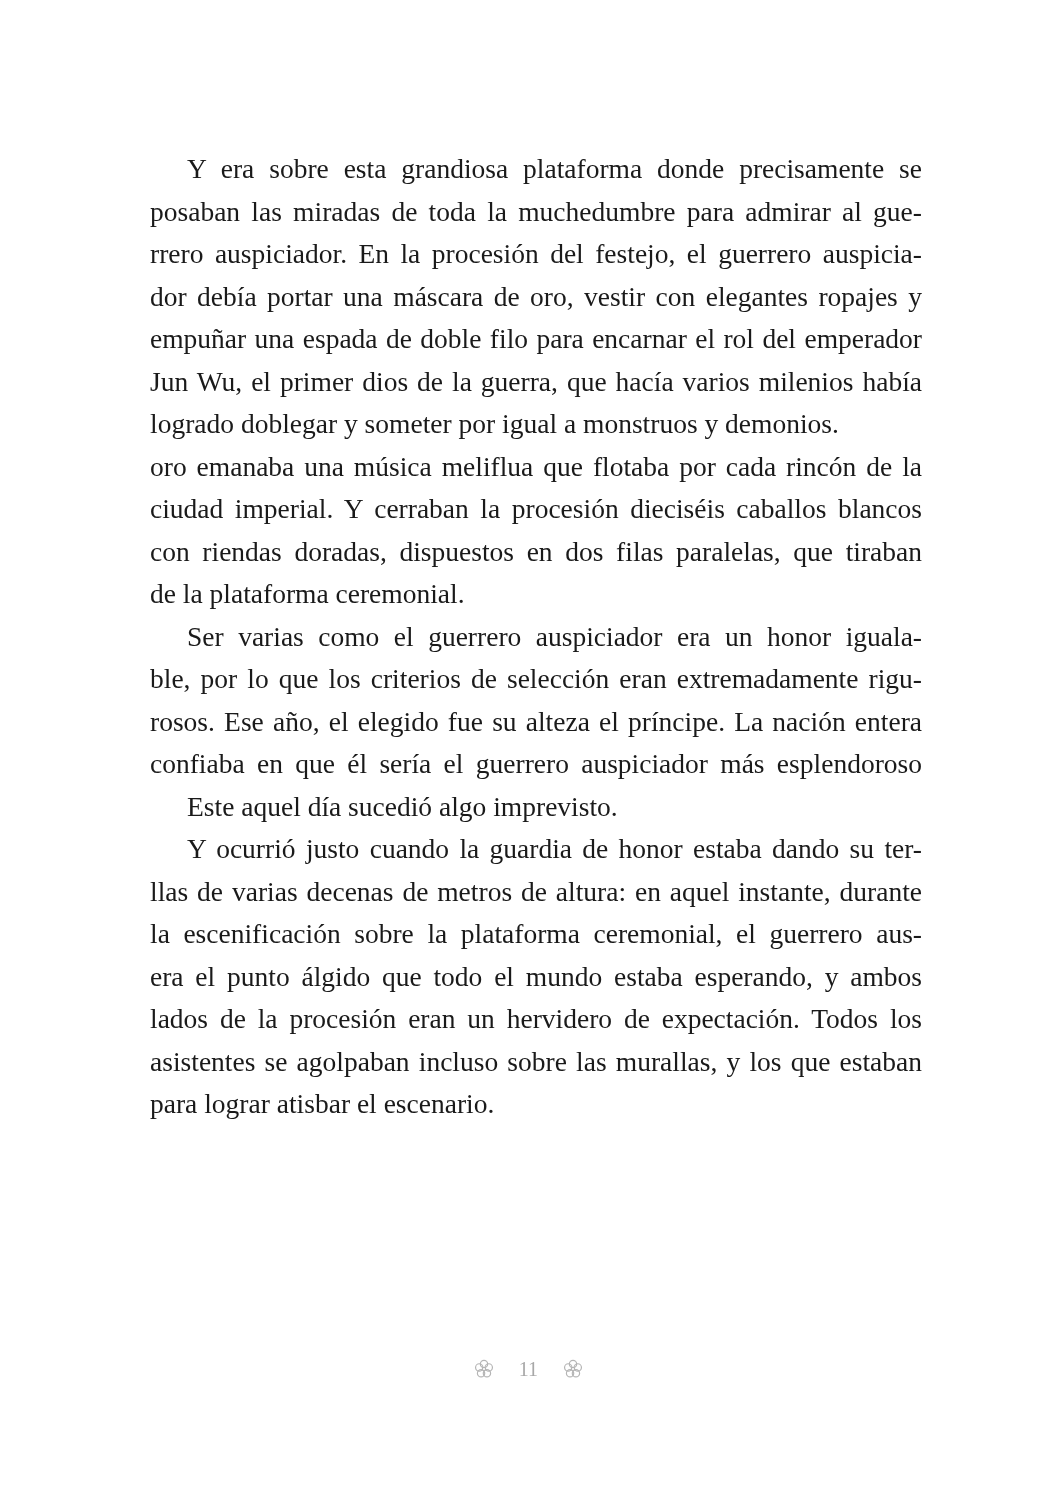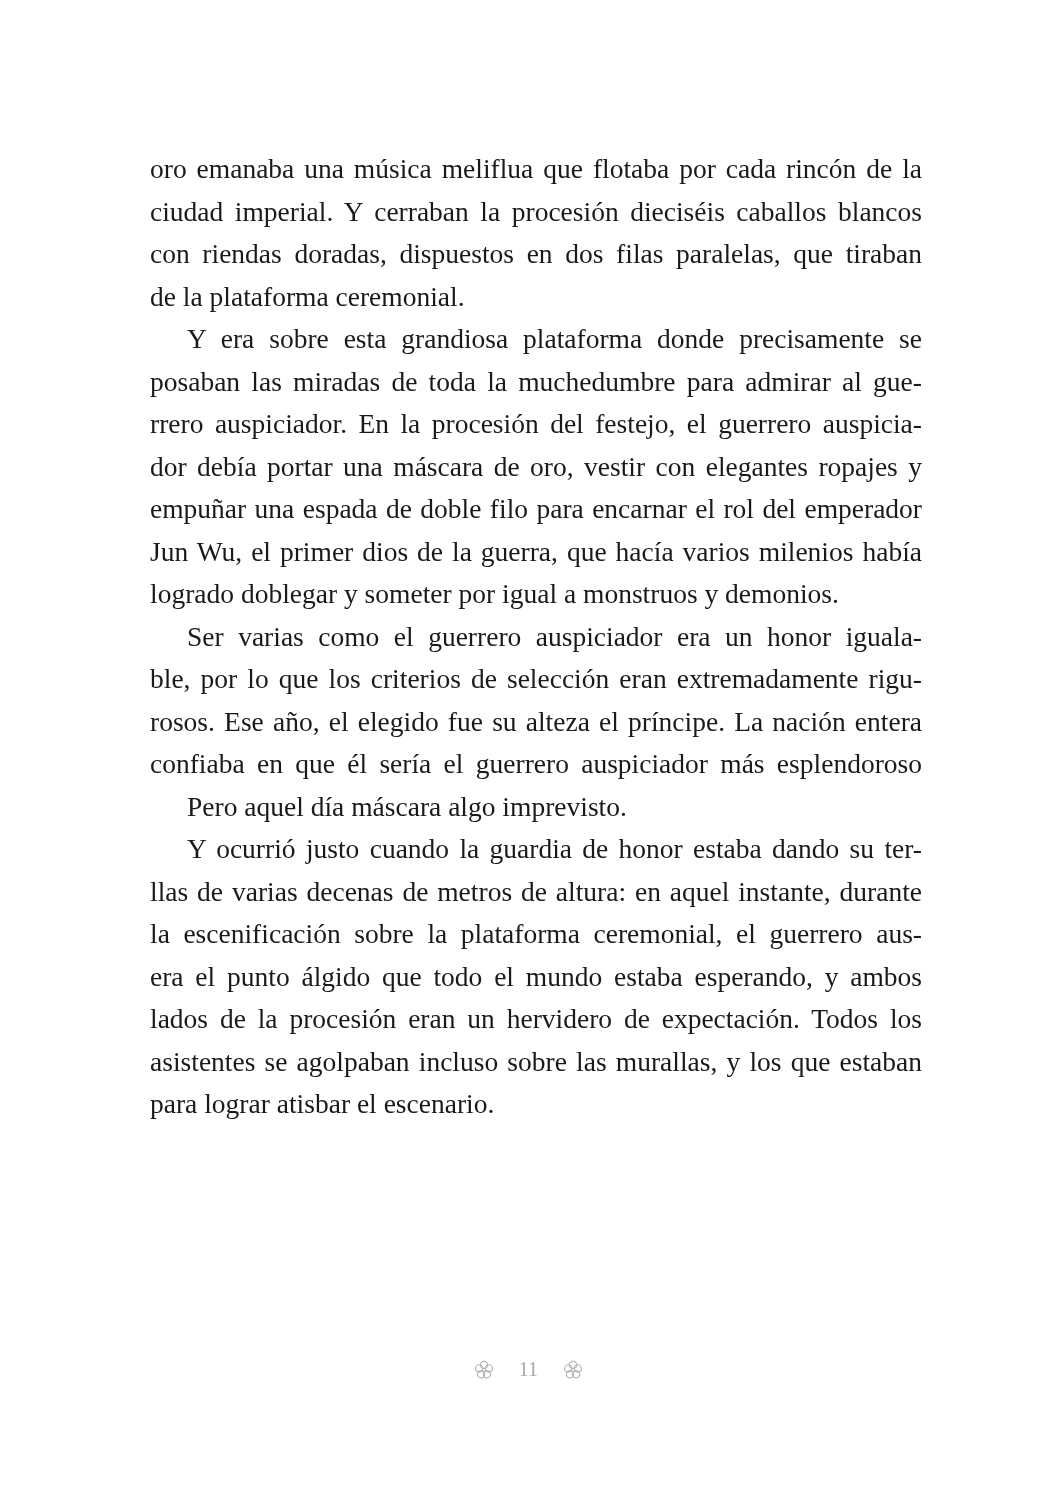--- a/index.html
+++ b/index.html
@@ -36,62 +36,62 @@
     .line.indent {
       padding-left: 37px;
     }
     .footer {
       position: absolute;
       top: 1358px;
       left: 0;
       width: 1057px;
       display: flex;
       justify-content: center;
-      align-items: center;
+      align-items: flex-start;
       gap: 24px;
       color: #a8a8a8;
       font-size: 20px;
     }
     .flower {
       width: 22px;
       height: 22px;
       display: inline-block;
     }
   </style>
 </head>
 <body>
 
 <div class="page-body">
 
   <div>
-    <span class="line">oro emanaba una música meliflua que flotaba por cada rincón de la</span>
-    <span class="line">ciudad imperial. Y cerraban la procesión dieciséis caballos blancos</span>
-    <span class="line">con riendas doradas, dispuestos en dos filas paralelas, que tiraban</span>
-    <span class="line last">de la plataforma ceremonial.</span>
-  </div>
-
-  <div>
     <span class="line indent">Y era sobre esta grandiosa plataforma donde precisamente se</span>
     <span class="line">posaban las miradas de toda la muchedumbre para admirar al gue-</span>
     <span class="line">rrero auspiciador. En la procesión del festejo, el guerrero auspicia-</span>
     <span class="line">dor debía portar una máscara de oro, vestir con elegantes ropajes y</span>
     <span class="line">empuñar una espada de doble filo para encarnar el rol del emperador</span>
     <span class="line">Jun Wu, el primer dios de la guerra, que hacía varios milenios había</span>
     <span class="line last">logrado doblegar y someter por igual a monstruos y demonios.</span>
   </div>
 
   <div>
+    <span class="line">oro emanaba una música meliflua que flotaba por cada rincón de la</span>
+    <span class="line">ciudad imperial. Y cerraban la procesión dieciséis caballos blancos</span>
+    <span class="line">con riendas doradas, dispuestos en dos filas paralelas, que tiraban</span>
+    <span class="line last">de la plataforma ceremonial.</span>
+  </div>
+
+  <div>
     <span class="line indent">Ser varias como el guerrero auspiciador era un honor iguala-</span>
     <span class="line">ble, por lo que los criterios de selección eran extremadamente rigu-</span>
     <span class="line">rosos. Ese año, el elegido fue su alteza el príncipe. La nación entera</span>
     <span class="line">confiaba en que él sería el guerrero auspiciador más esplendoroso</span>
   </div>
 
   <div>
-    <span class="line indent last">Pero aquel día máscara algo imprevisto.</span>
+    <span class="line indent last">Este aquel día sucedió algo imprevisto.</span>
   </div>
 
   <div>
     <span class="line indent">Y ocurrió justo cuando la guardia de honor estaba dando su ter-</span>
     <span class="line">llas de varias decenas de metros de altura: en aquel instante, durante</span>
     <span class="line">la escenificación sobre la plataforma ceremonial, el guerrero aus-</span>
     <span class="line">era el punto álgido que todo el mundo estaba esperando, y ambos</span>
     <span class="line">lados de la procesión eran un hervidero de expectación. Todos los</span>
     <span class="line">asistentes se agolpaban incluso sobre las murallas, y los que estaban</span>
     <span class="line last">para lograr atisbar el escenario.</span>

